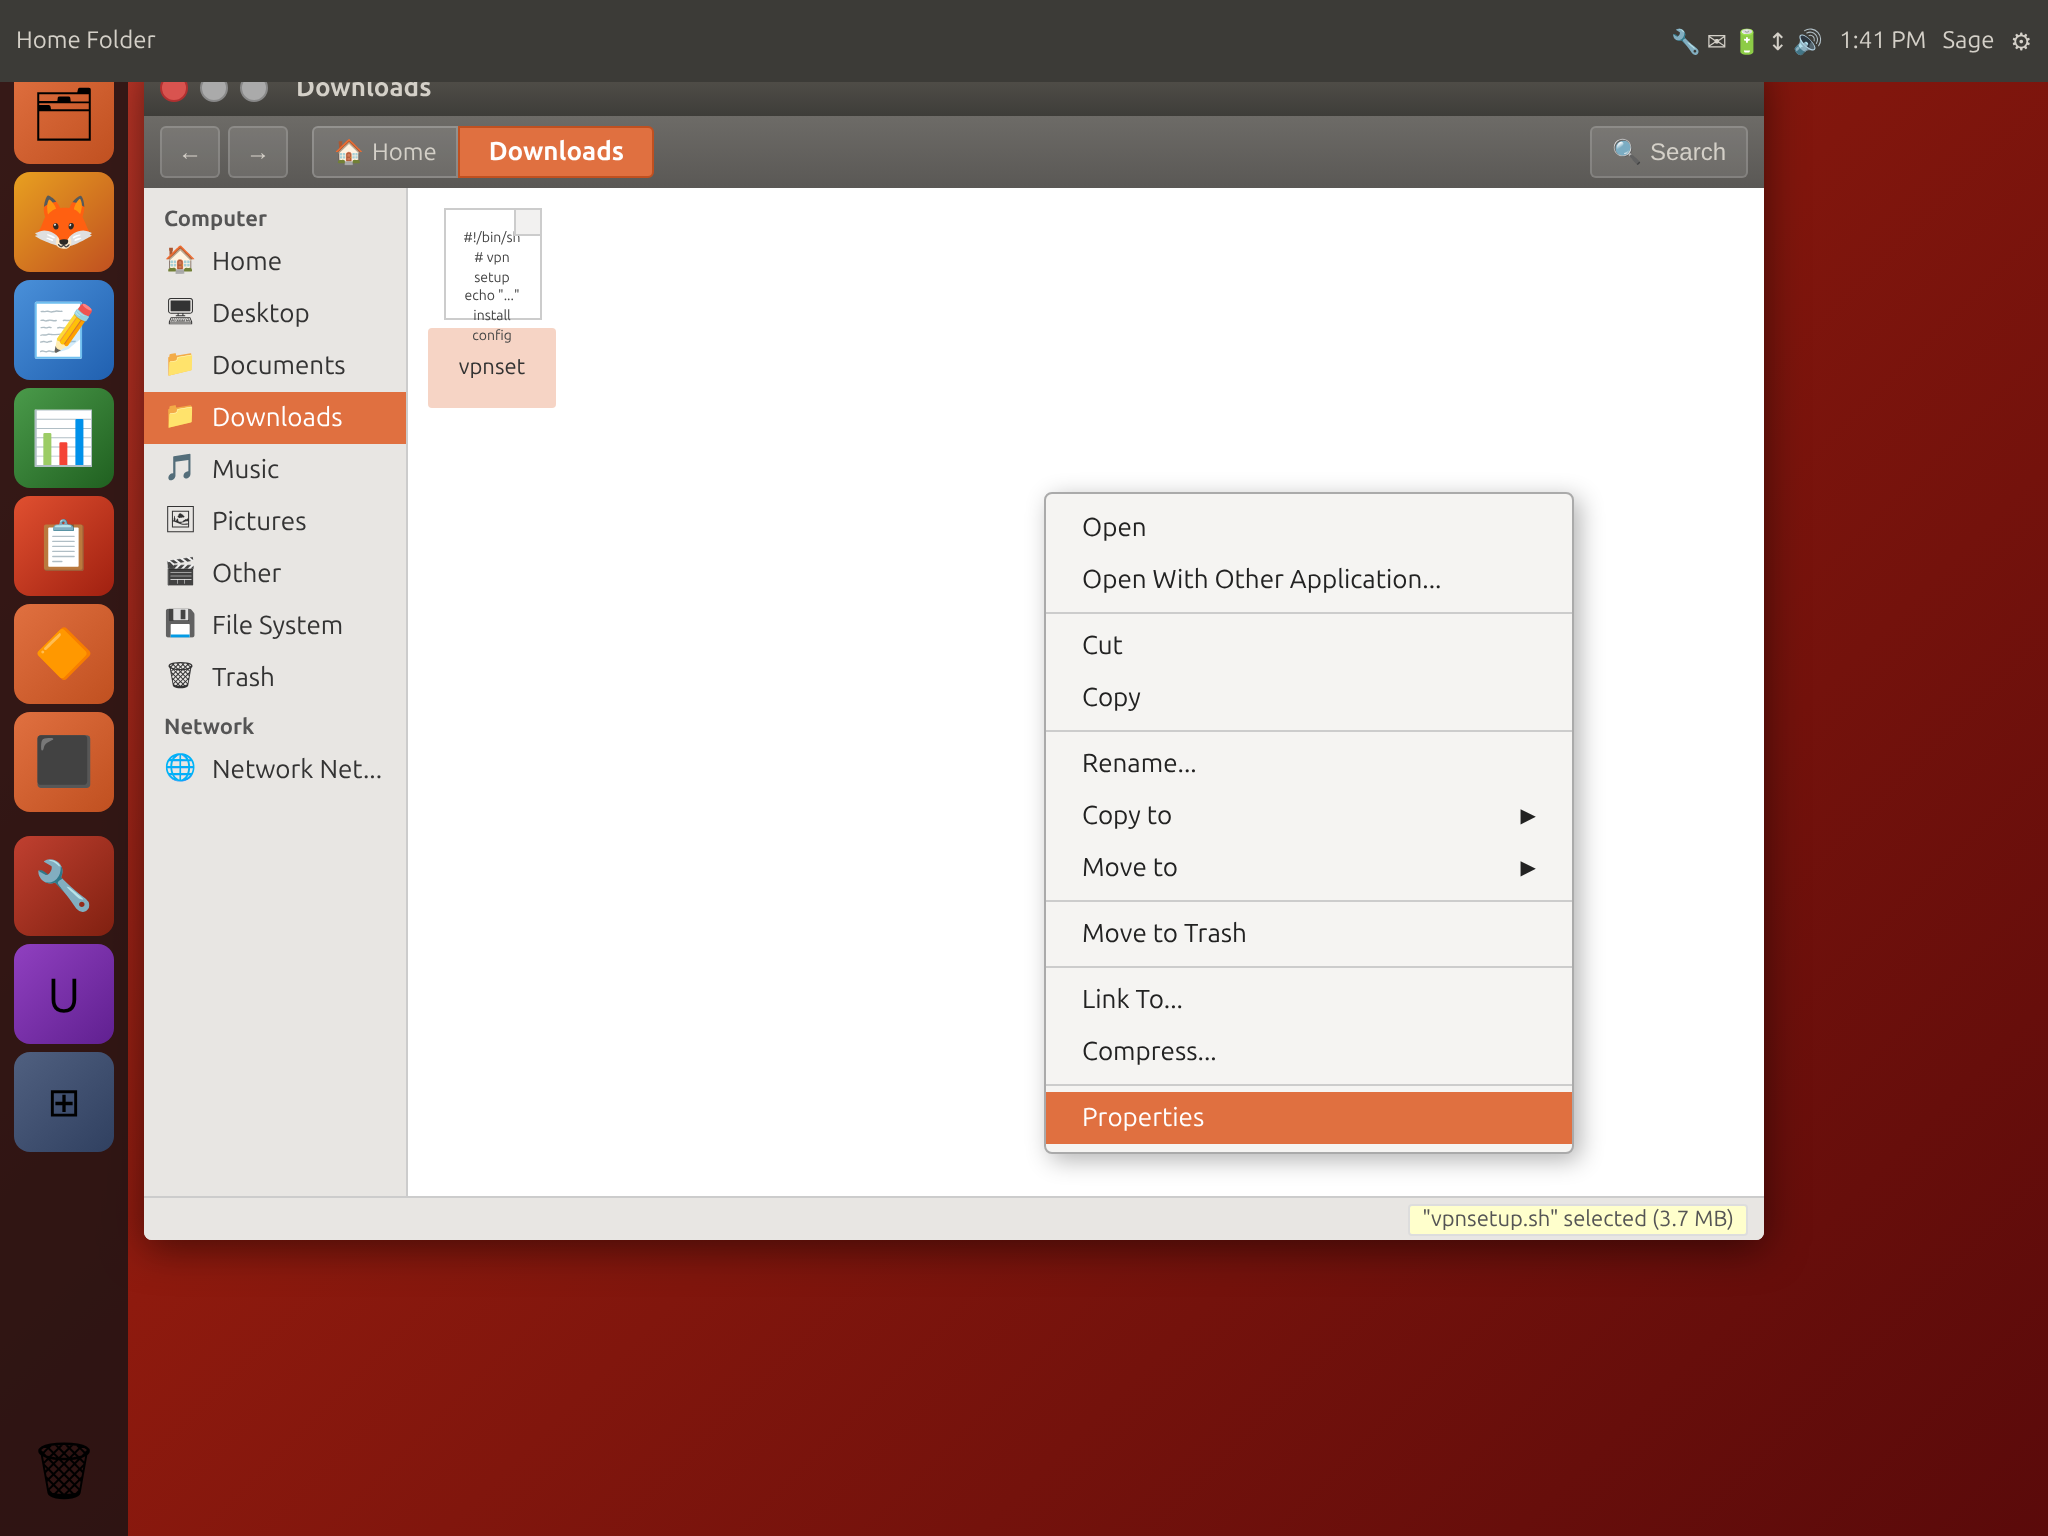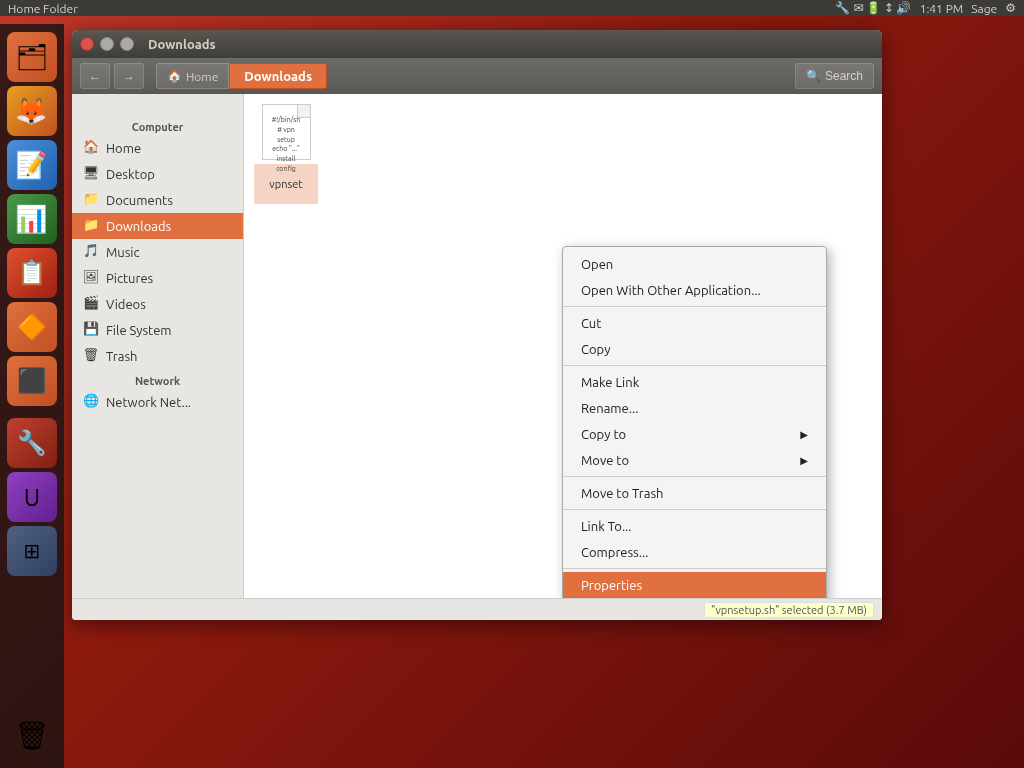--- a/index.html
+++ b/index.html
@@ -10,21 +10,21 @@
       font-family: 'Ubuntu', 'DejaVu Sans', sans-serif;
       font-size: 13px;
       overflow: hidden;
       position: relative;
     }
 
     
     .top-bar {
       position: absolute;
       top: 0; left: 0; right: 0;
-      height: 16px;
+      height: 41px;
       background: #3c3b37;
       display: flex;
       align-items: center;
       justify-content: space-between;
       padding: 0 8px;
       color: #d4d0c8;
       font-size: 12px;
       z-index: 1000;
     }
     .top-bar-left { display: flex; align-items: center; gap: 6px; }
@@ -156,27 +156,26 @@
 
     
     .content-area {
       display: flex;
       flex: 1;
       overflow: hidden;
     }
 
     
     .sidebar {
-      width: 172px;
+      width: 132px;
       background: #e8e6e3;
       border-right: 1px solid #ccc;
-      padding: 21px 0;
+      padding: 4px 0;
       overflow-y: auto;
       flex-shrink: 0;
-      text-align: center;
     }
     .sidebar-section-label {
       font-size: 11px;
       font-weight: bold;
       color: #555;
       padding: 6px 10px 2px;
       text-transform: none;
     }
     .sidebar-item {
       display: flex;
@@ -395,21 +394,21 @@
       <div class="sidebar-item">
         <span class="item-icon">🎵</span>
         <span>Music</span>
       </div>
       <div class="sidebar-item">
         <span class="item-icon">🖼</span>
         <span>Pictures</span>
       </div>
       <div class="sidebar-item">
         <span class="item-icon">🎬</span>
-        <span>Videos</span>
+        <span>Other</span>
       </div>
       <div class="sidebar-item">
         <span class="item-icon">💾</span>
         <span>File System</span>
       </div>
       <div class="sidebar-item">
         <span class="item-icon">🗑</span>
         <span>Trash</span>
       </div>
       <div class="sidebar-section-label">Network</div>
@@ -443,23 +442,20 @@
         </div>
         <div class="menu-separator"></div>
         <div class="menu-item">
           <span>Cut</span>
         </div>
         <div class="menu-item">
           <span>Copy</span>
         </div>
         <div class="menu-separator"></div>
         <div class="menu-item">
-          <span>Make Link</span>
-        </div>
-        <div class="menu-item">
           <span>Rename...</span>
         </div>
         <div class="menu-item has-arrow">
           <span>Copy to</span>
         </div>
         <div class="menu-item has-arrow">
           <span>Move to</span>
         </div>
         <div class="menu-separator"></div>
         <div class="menu-item">

